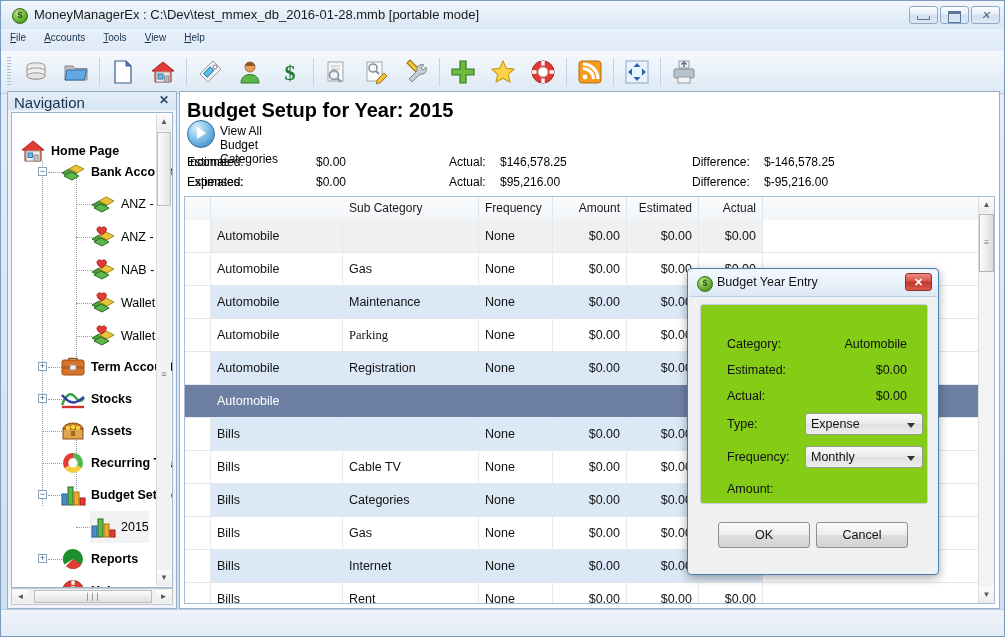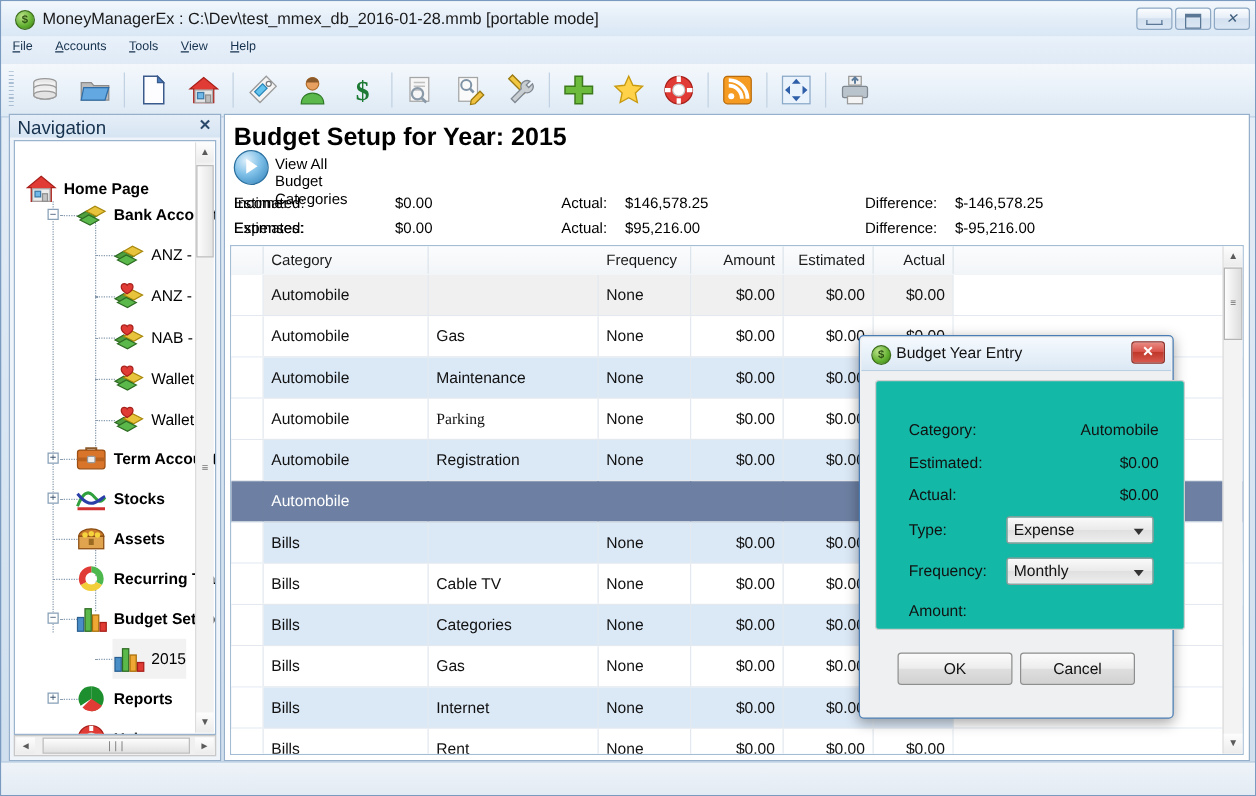--- a/index.html
+++ b/index.html
@@ -197,22 +197,22 @@
     border:1px solid #3b6d1b;font-size:9px;color:#2d5212;text-align:center;line-height:13px;font-weight:bold;
   }
   #dlg-title{position:absolute;left:28px;top:5px;font-size:12.5px;color:#111;}
   #dlg-close{
     position:absolute;right:5px;top:3px;width:27px;height:18px;border-radius:3px;
     background:linear-gradient(180deg,#e98b84 0%,#d9534a 45%,#c0392b 50%,#d8584d 100%);
     border:1px solid #8e3129;box-sizing:border-box;
     color:#fff;font-size:11px;line-height:16px;text-align:center;font-weight:bold;
   }
   #dlg-group{
-    position:absolute;left:12px;top:35px;width:248px;height:200px;
-    background:#14b8a6;border:1px solid #cfcfcf;border-radius:3px;box-sizing:border-box;
+    position:absolute;left:12px;top:35px;width:228px;height:200px;
+    background:#84cc16;border:1px solid #cfcfcf;border-radius:3px;box-sizing:border-box;
   }
   .dlbl{position:absolute;left:26px;font-size:12.5px;color:#111;}
   .dval{position:absolute;right:20px;font-size:12.5px;color:#111;text-align:right;}
   .dcombo{
     position:absolute;left:104px;width:118px;height:22px;
     background:linear-gradient(180deg,#fafafa 0%,#eaeaea 50%,#e0e0e0 51%,#eeeeee 100%);
     border:1px solid #9a9a9a;border-radius:3px;box-sizing:border-box;
     font-size:12.5px;color:#111;line-height:20px;padding-left:5px;
   }
   .dcombo .arrow{
@@ -635,21 +635,21 @@
       <span class="sum-lab" style="left:129px">$0.00</span>
       <span class="sum-lab" style="left:262px">Actual:</span>
       <span class="sum-lab" style="left:313px">$95,216.00</span>
       <span class="sum-lab" style="left:505px">Difference:</span>
       <span class="sum-lab" style="left:577px">$-95,216.00</span>
     </div>
 
     <div id="grid">
       <div id="grid-head">
         <div class="gh" style="left:0px;width:26px"></div>
-        <div class="gh" style="left:26px;width:132px">Category</div>
+        <div class="gh" style="left:158px;width:136px">Sub Category</div>
         <div class="gh" style="left:294px;width:74px">Frequency</div>
         <div class="gh r" style="left:368px;width:74px">Amount</div>
         <div class="gh r" style="left:442px;width:72px">Estimated</div>
         <div class="gh r" style="left:514px;width:64px">Actual</div>
         <div class="gh" style="left:578px;width:217px"></div>
       </div>
       <div id="grid-body">
           <div class="grow" style="top: 23px; background: rgb(240, 240, 240);">
             <div class="gc" style="left: 0px; width: 26px; background: rgb(255, 255, 255);"></div>
             <div class="gc" style="left: 26px; width: 132px;">Automobile</div>

